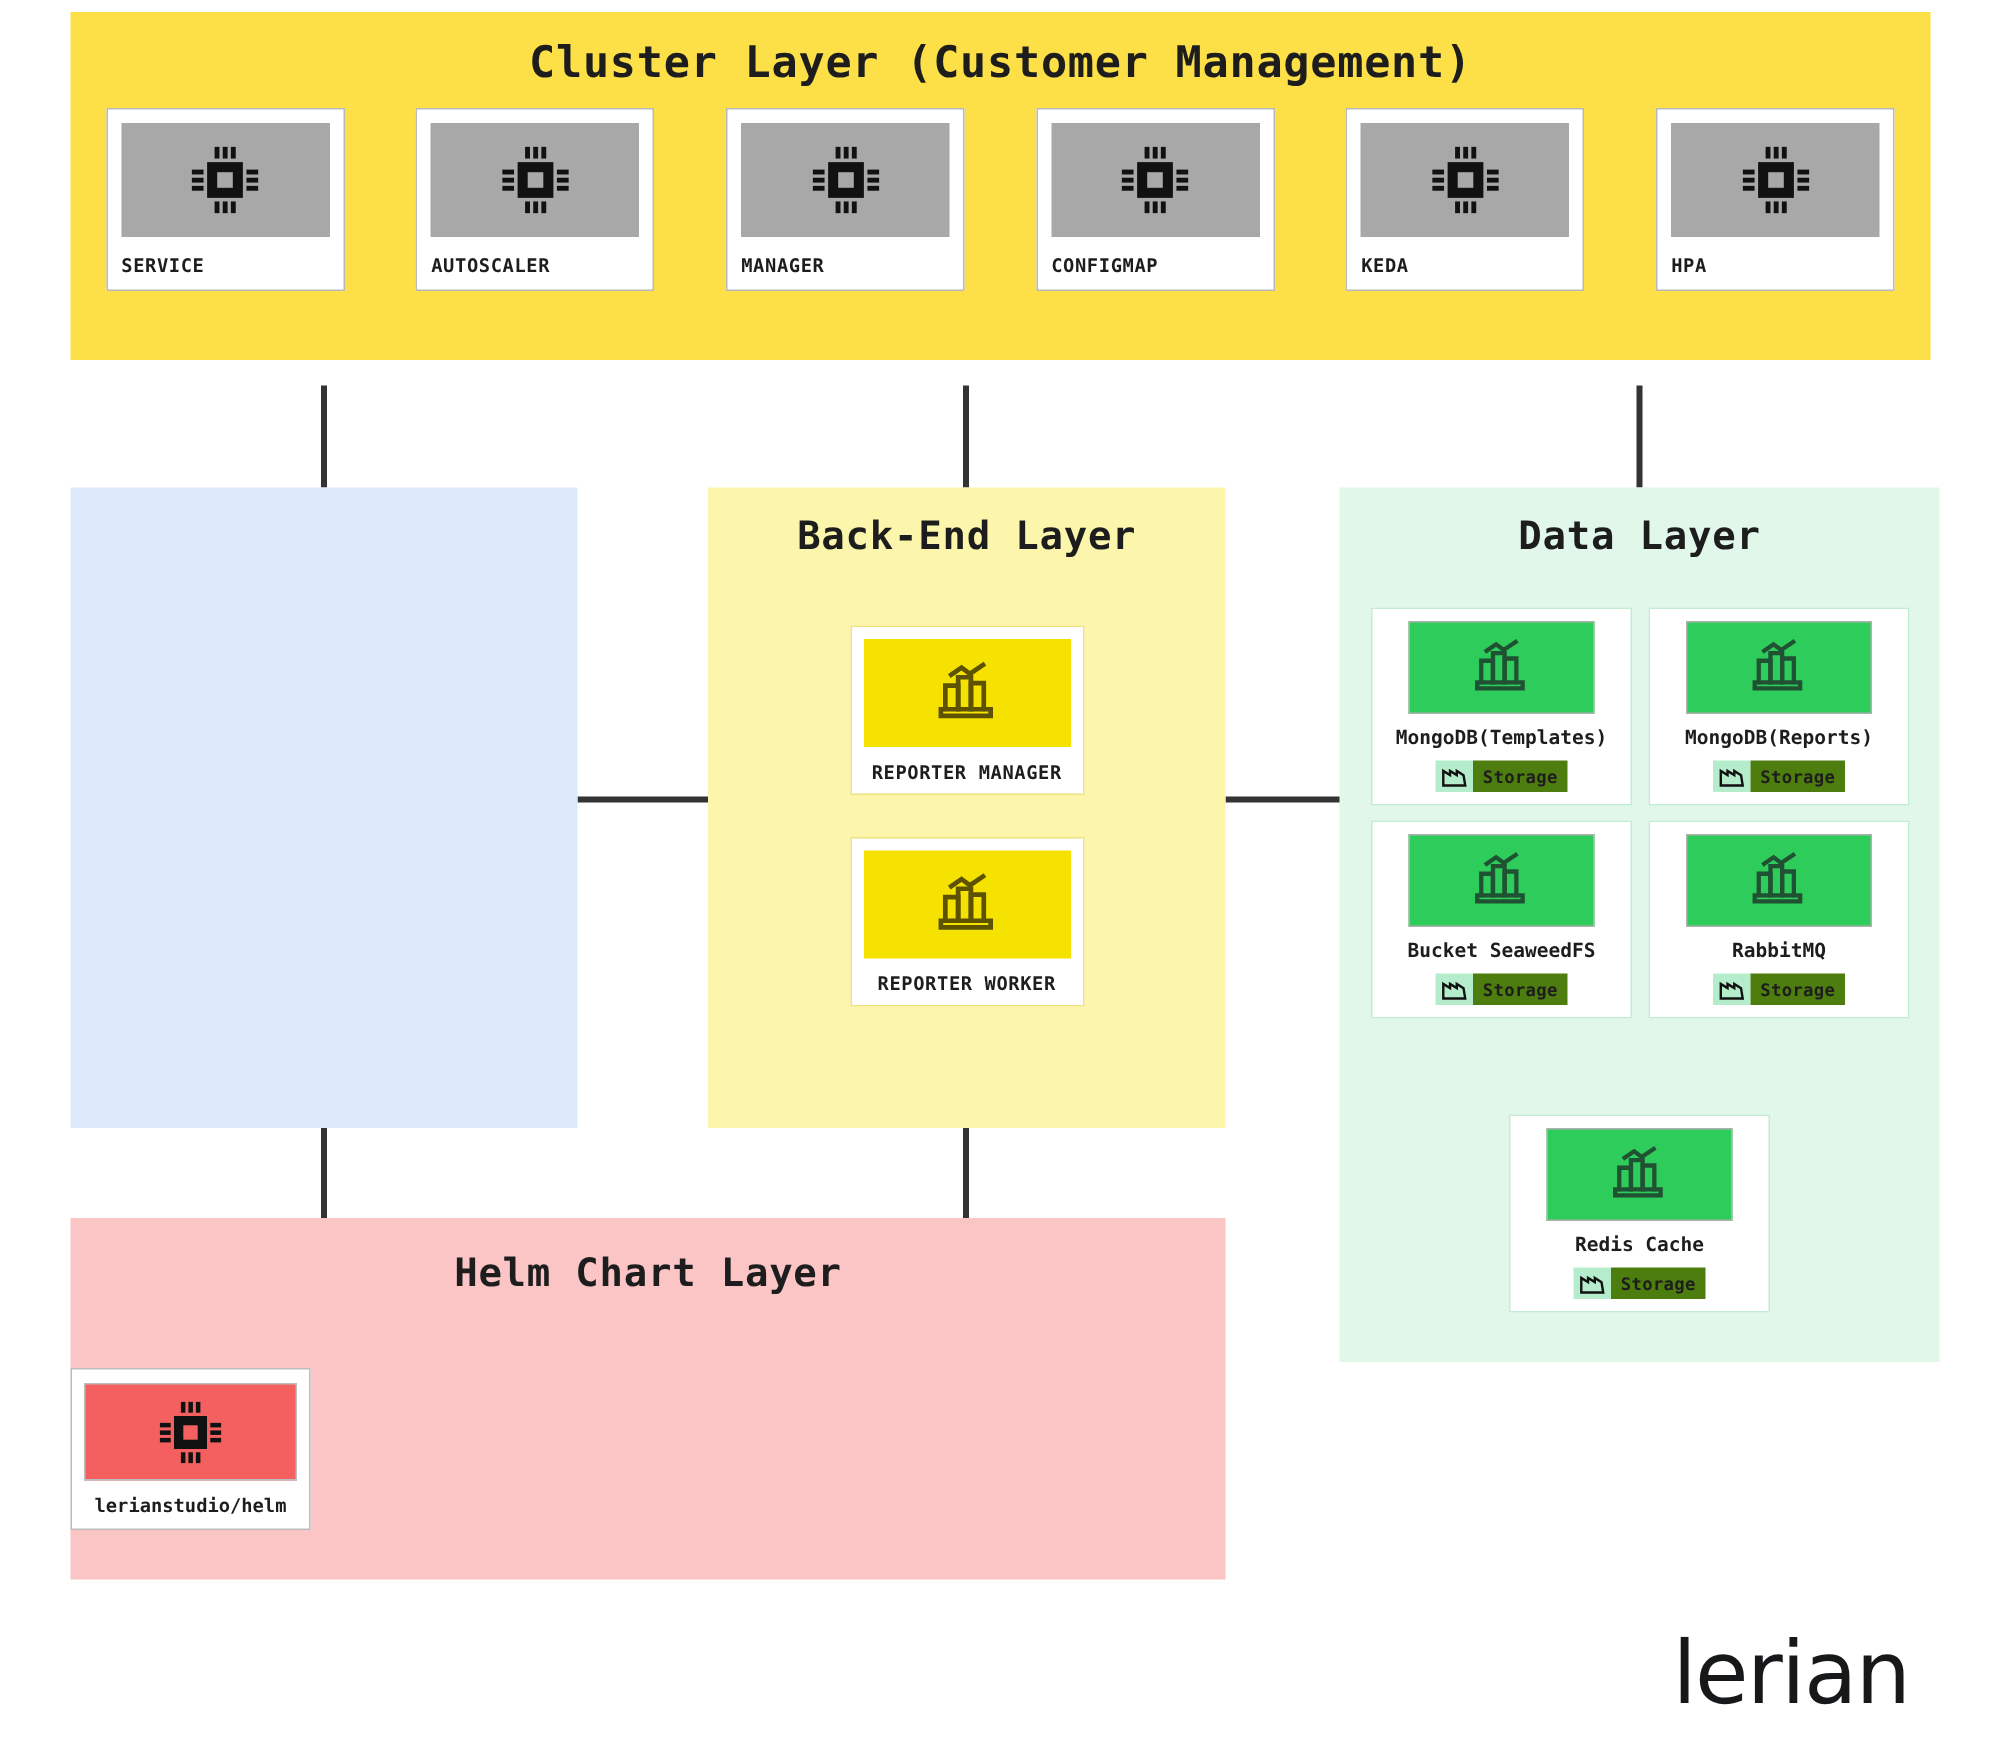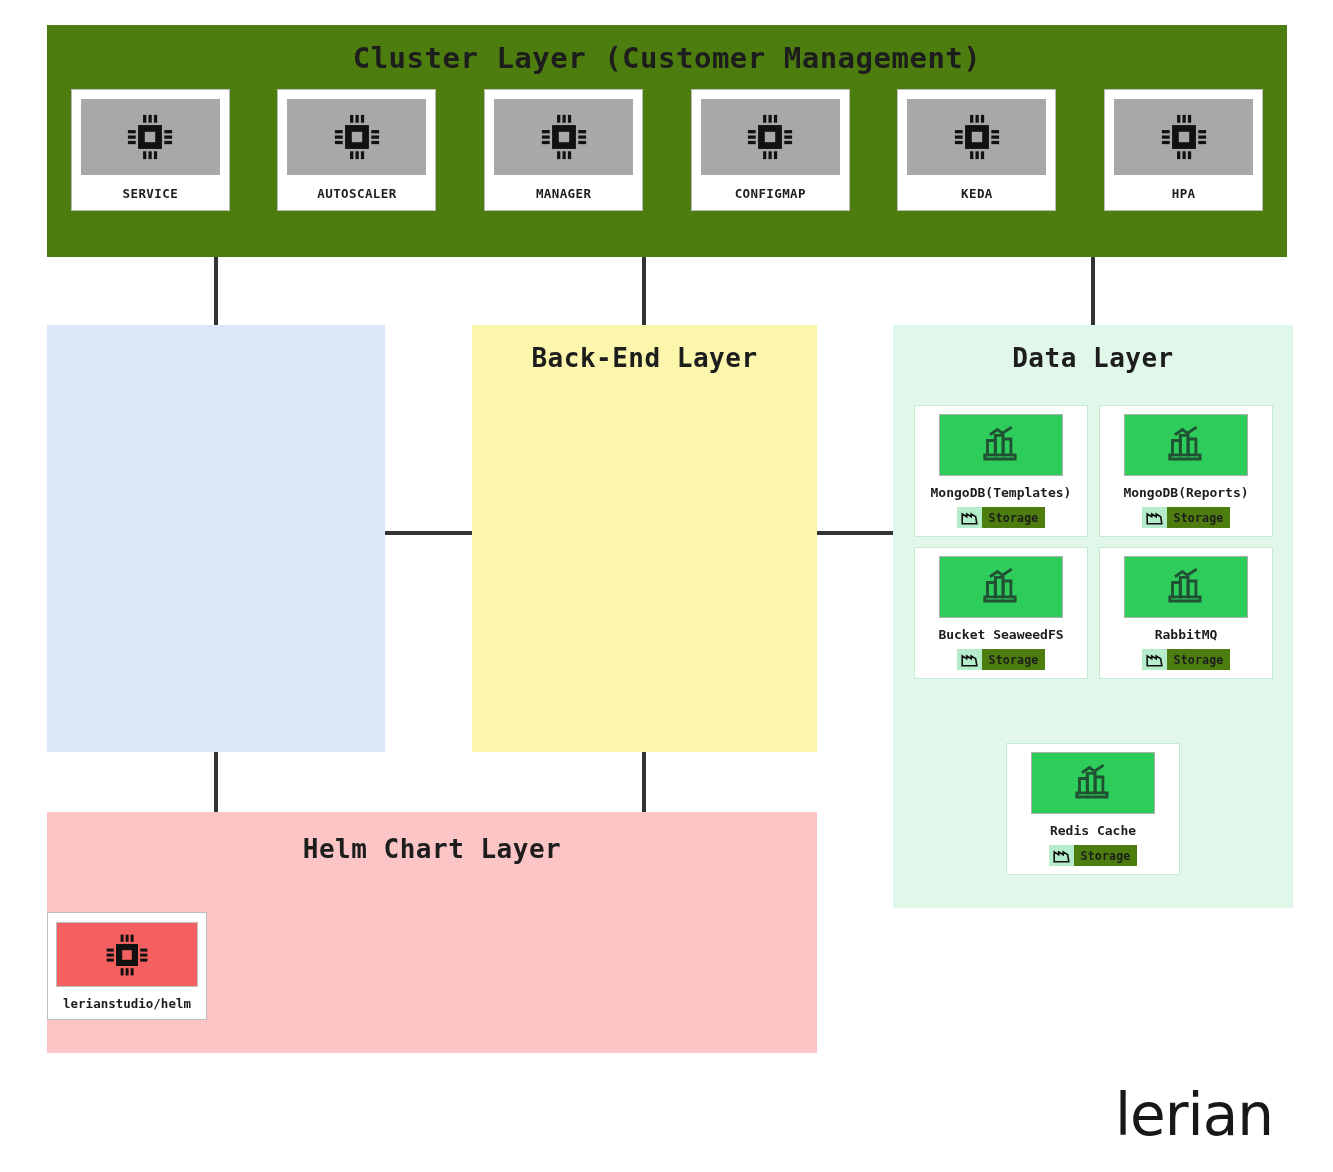--- a/index.html
+++ b/index.html
@@ -29,23 +29,23 @@
   .layer-title {
     text-align: center;
     font-family: "DejaVu Sans Mono", "Liberation Mono", monospace;
     font-weight: bold;
     color: #1d1d1d;
     letter-spacing: 0.5px;
   }
 
   
   #cluster-layer {
-    left: 47px; top: 25px;
+    left: 47px; top: 8px;
     width: 1240px; height: 232px;
-    background: #4d7c0f;
+    background: #fde047;
   }
   #cluster-layer .layer-title {
     font-size: 29px;
     margin-top: 16px;
   }
   .cluster-cards {
     position: absolute;
     left: 0; top: 64px;
     width: 1240px;
     display: flex;
@@ -53,21 +53,20 @@
     align-items: flex-start;
   }
   .cluster-card {
     width: 159px;
     background: #ffffff;
     border: 1px solid #b9b9b9;
     box-sizing: border-box;
     padding: 9px 9px 6px 9px;
     display: flex;
     flex-direction: column;
-    align-items: center;
   }
   .cluster-card .thumb {
     width: 100%;
     height: 76px;
     background: #a8a8a8;
     display: flex;
     align-items: center;
     justify-content: center;
   }
   .cluster-card .caption {
@@ -493,21 +492,53 @@
     </div>
   </div>
 
   <div class="layer" id="frontend-layer">
   </div>
 
   <div class="layer" id="backend-layer">
     <div class="layer-title">Back-End Layer</div>
     <div class="be-cards">
 
-
+      <div class="node-card be-card">
+        <div class="thumb">
+          <span>
+            <svg width="46" height="46" viewBox="0 0 28 28" aria-hidden="true">
+              <g fill="none" stroke="#5c5200" stroke-width="1.9" stroke-linecap="square">
+                <path d="M5 20.5 L5 11 L10.2 11 L10.2 20.5"></path>
+                <path d="M10.2 20.5 L10.2 7.6 L15.4 7.6 L15.4 20.5"></path>
+                <path d="M15.4 20.5 L15.4 10 L20.6 10 L20.6 20.5"></path>
+                <path d="M3.2 20.6 L23.4 20.6 L23.4 23.3 L3.2 23.3 Z"></path>
+                <path d="M7.4 6.6 L11.6 3.7 L15 6.2 L20.3 2.6"></path>
+              </g>
+            </svg>
+          </span>
+        </div>
+        <div class="caption">REPORTER MANAGER</div>
+      </div>
+
+      <div class="node-card be-card">
+        <div class="thumb">
+          <span>
+            <svg width="46" height="46" viewBox="0 0 28 28" aria-hidden="true">
+              <g fill="none" stroke="#5c5200" stroke-width="1.9" stroke-linecap="square">
+                <path d="M5 20.5 L5 11 L10.2 11 L10.2 20.5"></path>
+                <path d="M10.2 20.5 L10.2 7.6 L15.4 7.6 L15.4 20.5"></path>
+                <path d="M15.4 20.5 L15.4 10 L20.6 10 L20.6 20.5"></path>
+                <path d="M3.2 20.6 L23.4 20.6 L23.4 23.3 L3.2 23.3 Z"></path>
+                <path d="M7.4 6.6 L11.6 3.7 L15 6.2 L20.3 2.6"></path>
+              </g>
+            </svg>
+          </span>
+        </div>
+        <div class="caption">REPORTER WORKER</div>
+      </div>
 
     </div>
   </div>
 
   <div class="layer" id="data-layer">
     <div class="layer-title">Data Layer</div>
 
     <div class="data-grid">
 
       <div class="data-card">

